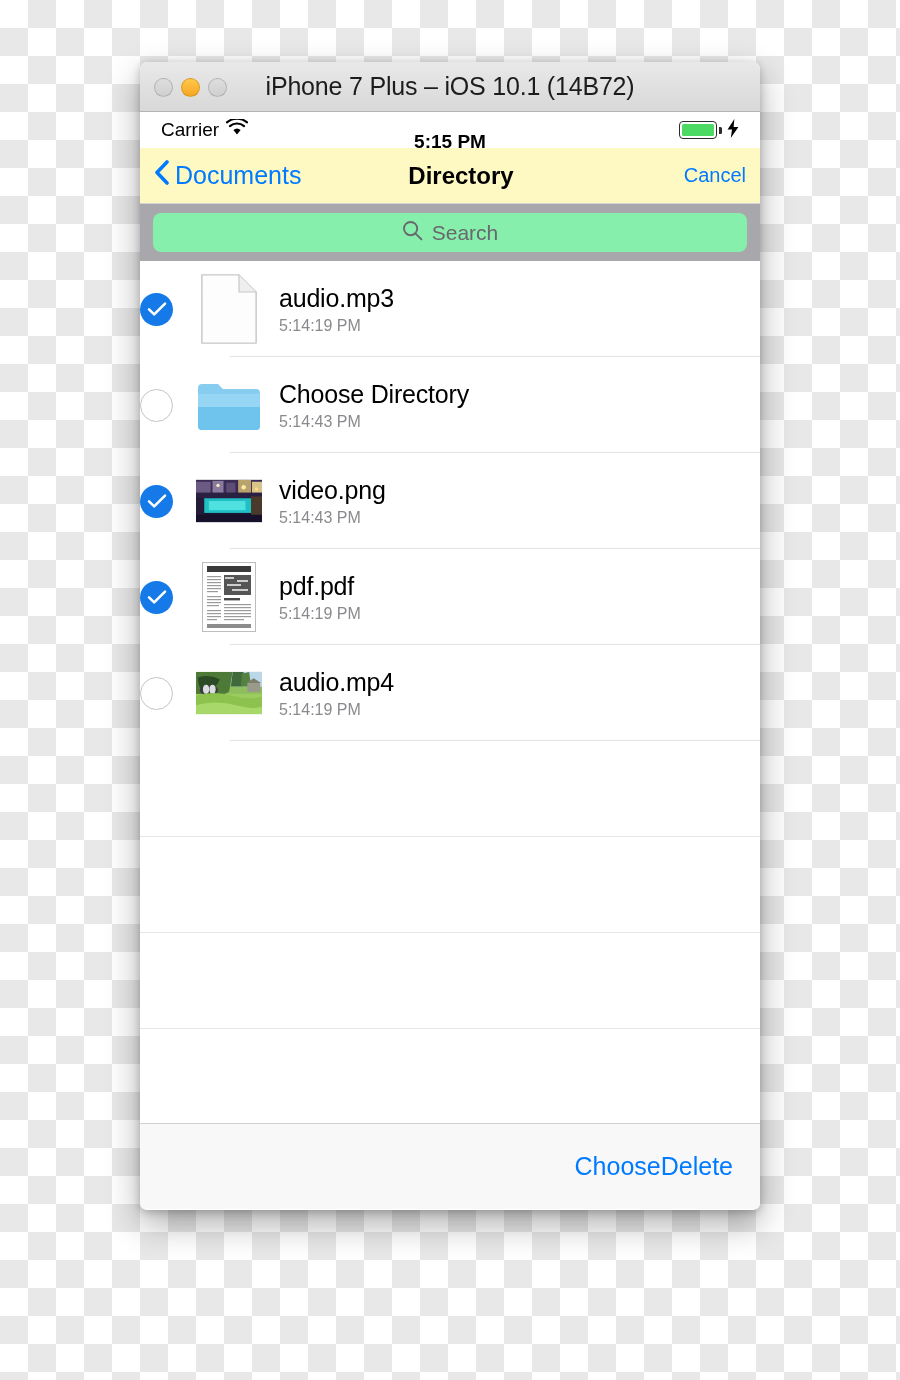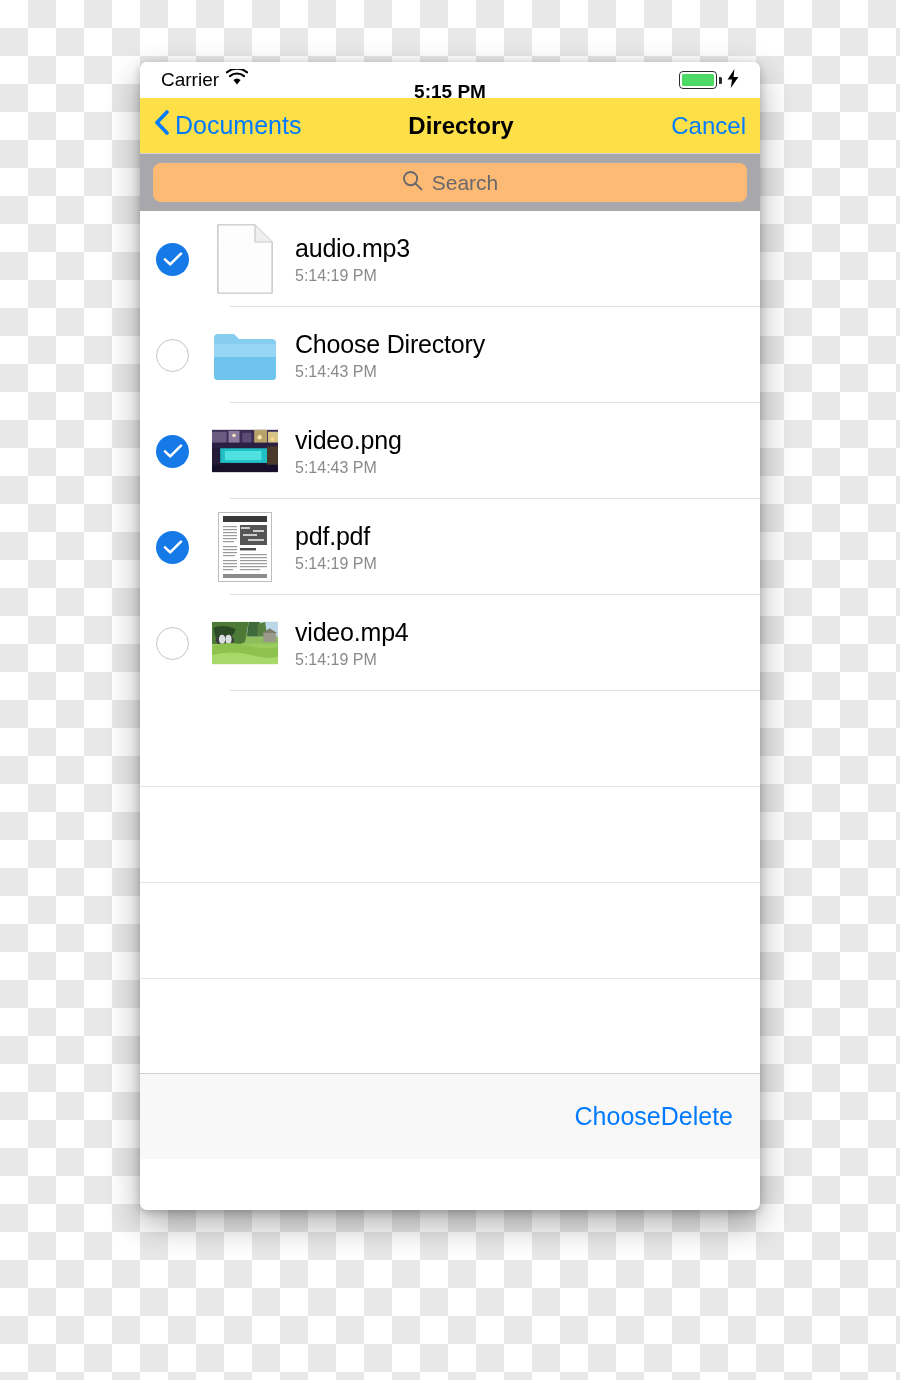--- a/index.html
+++ b/index.html
@@ -104,21 +104,21 @@
     border-radius: 4px;
     padding: 1.6px;
   }
   .battery-fill { height: 100%; width: 100%; background: #4cd964; border-radius: 1.5px; }
   .battery-cap { width: 3px; height: 7px; background: #2b2b2b; border-radius: 0 1.5px 1.5px 0; }
   .bolt-icon { margin-left: 3px; }
 
   
   #nav-bar {
     height: 56px;
-    background: #fde047;
+    background: #fef9c3;
     border-bottom: 1px solid #d3d3d3;
     display: flex;
     align-items: center;
     padding: 0 14px;
     position: relative;
   }
   #nav-back {
     display: flex; align-items: center; gap: 6px;
     color: #007aff;
     font-size: 25px;
@@ -129,37 +129,37 @@
     text-align: center;
     font-size: 24px;
     font-weight: bold;
     color: #000;
     pointer-events: none;
     margin-left: 22px;
   }
   #nav-cancel {
     margin-left: auto;
     color: #007aff;
-    font-size: 24px;
+    font-size: 20px;
     cursor: pointer;
     z-index: 2;
   }
 
   
   #search-band {
     height: 57px;
     background: #a7a7ac;
     display: flex;
     align-items: center;
     padding: 0 13px;
   }
   #search-field {
     flex: 1;
     height: 39px;
-    background: #fdba74;
+    background: #86efac;
     border-radius: 8px;
     display: flex;
     align-items: center;
     justify-content: center;
     gap: 9px;
     cursor: text;
   }
   #search-placeholder {
     font-size: 21px;
     color: #68686d;
@@ -168,21 +168,20 @@
   
   #file-list {
     background: #ffffff;
     height: 862px;
     overflow: hidden;
   }
   .file-row {
     height: 96px;
     display: flex;
     align-items: center;
-    padding-left: 16px;
     position: relative;
     cursor: pointer;
   }
   .file-row::after {
     content: "";
     position: absolute;
     left: 90px; right: 0; bottom: 0;
     height: 1px;
     background: #e2e2e4;
   }
@@ -237,20 +236,28 @@
   }
 
   
   .doc-icon { filter: drop-shadow(0 0 0.5px rgba(0,0,0,.25)); }
 </style>
 </head>
 <body>
 
 <div id="sim-window">
 
+  <div id="titlebar">
+    <div class="traffic-lights">
+      <div class="tl disabled"></div>
+      <div class="tl amber"></div>
+      <div class="tl disabled"></div>
+    </div>
+    <div id="window-title">iPhone 7 Plus – iOS 10.1 (14B72)</div>
+  </div>
 
   <div id="status-bar">
     <div id="carrier-group">
       <span>Carrier</span>
       <span class="wifi-icon">
         <svg width="22" height="17" viewBox="0 0 22 17">
           <path d="M11 15.4 L7.4 11.1 a5.6 5.6 0 0 1 7.2 0 Z" fill="#000"></path>
           <path d="M3.9 7.1 a10.8 10.8 0 0 1 14.2 0" stroke="#000" stroke-width="2.1" fill="none" stroke-linecap="round"></path>
           <path d="M0.9 3.4 a15.6 15.6 0 0 1 20.2 0" stroke="#000" stroke-width="2.1" fill="none" stroke-linecap="round"></path>
         </svg>
@@ -429,21 +436,21 @@
           <ellipse cx="11" cy="19" rx="3.4" ry="5" fill="#d9dde0"></ellipse>
           <ellipse cx="18" cy="19" rx="3.4" ry="5" fill="#d9dde0"></ellipse>
           <rect x="0" y="24" width="72" height="22" fill="#9ccc5e"></rect>
           <path d="M0 26 Q18 20 40 26 Q58 31 72 27 V46 H0 Z" fill="#8dc24f"></path>
           <rect x="56" y="12" width="14" height="10" fill="#9a9a8a"></rect>
           <path d="M55 12 L63 7 L71 12 Z" fill="#7d7d6d"></path>
           <path d="M0 36 Q22 30 46 37 Q60 41 72 38 V46 H0 Z" fill="#a8d86a"></path>
         </svg>
       </div>
       <div class="row-text">
-        <span class="row-title">video.mp4</span>
+        <span class="row-title">audio.mp4</span>
         <span class="row-sub">5:14:19 PM</span>
       </div>
     </div>
 
     <div class="empty-row"></div>
     <div class="empty-row"></div>
     <div class="empty-row"></div>
     <div class="empty-row"></div>
   </div>
 

